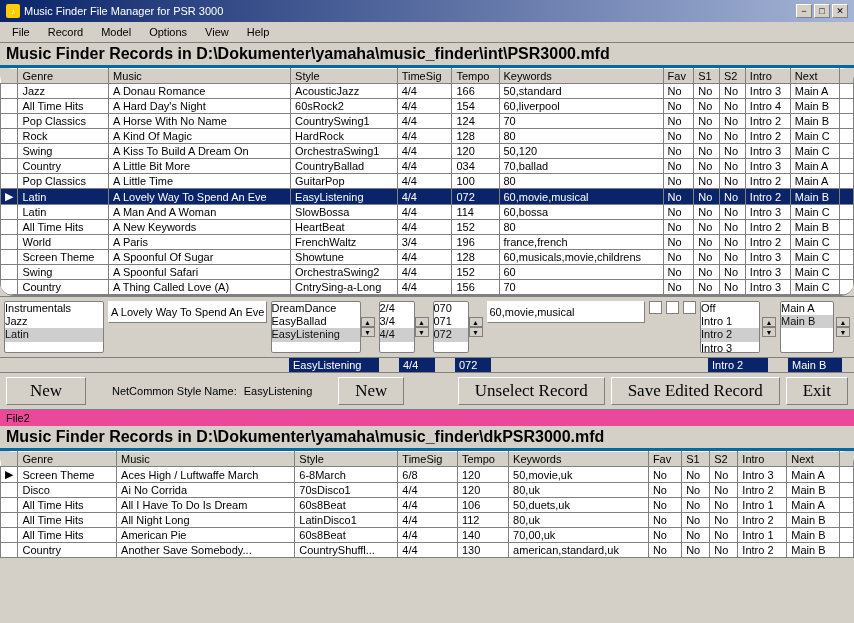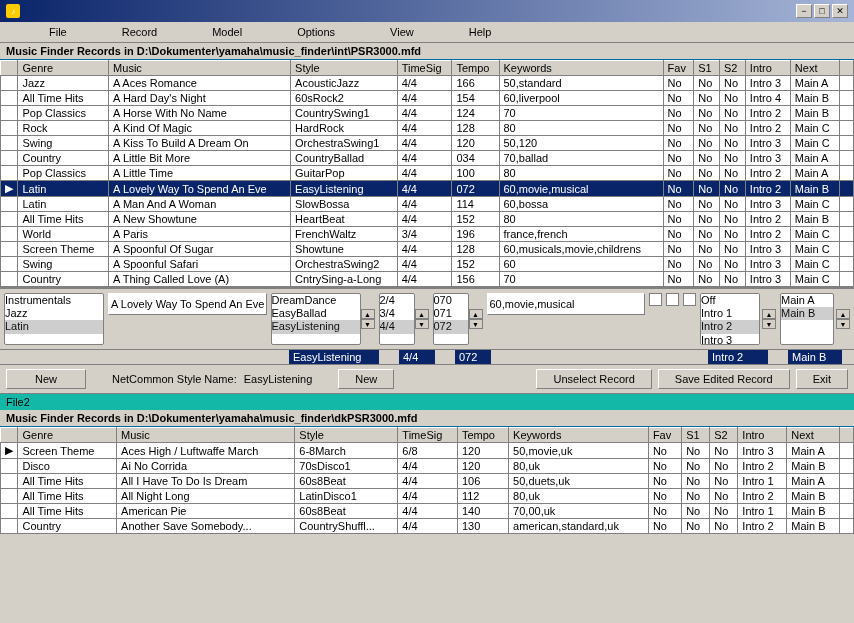--- a/index.html
+++ b/index.html
@@ -48,32 +48,32 @@
     .menu-bar {
       background: #d4d0c8;
       display: flex;
       padding: 2px 4px;
       gap: 2px;
       border-bottom: 1px solid #808080;
     }
     .menu-item {
       padding: 2px 8px;
       cursor: pointer;
-      margin-left: 37px;
     }
     .section-header {
       background: #d4d0c8;
       padding: 2px 6px;
       font-weight: bold;
-      font-size: 11px;
-      border-bottom: 1px solid #0369a1;
+      font-size: 16px;
+      border-bottom: 3px solid #0369a1;
     }
     .table-container {
       overflow-y: auto;
       overflow-x: hidden;
+      border-radius: 14px;
     }
     .data-table {
       width: 100%;
       border-collapse: collapse;
       font-size: 11px;
     }
     .data-table th {
       background: #d4d0c8;
       border: 1px solid #808080;
       border-top-color: #ffffff;
@@ -150,26 +150,26 @@
       gap: 6px;
     }
     .win-button {
       background: #d4d0c8;
       border: 1px solid;
       border-top-color: #ffffff;
       border-left-color: #ffffff;
       border-right-color: #808080;
       border-bottom-color: #808080;
       padding: 3px 16px;
-      font-size: 11px;
+      font-size: 17px;
       cursor: pointer;
-      font-family: Liberation Sans, sans-serif;
+      font-family: Liberation Serif, serif;
     }
     .file2-bar {
-      background: #14b8a6;
+      background: #ec4899;
       padding: 2px 6px;
       display: flex;
       align-items: flex-start;
       justify-content: space-between;
       border-top: 1px solid #808080;
     }
     .select-multi {
       border: 1px solid #808080;
       border-top-color: #808080;
       border-left-color: #808080;
@@ -177,20 +177,21 @@
       font-size: 11px;
       font-family: 'Tahoma', 'Arial', sans-serif;
     }
   </style>
 </head>
 <body>
 
 <div class="title-bar">
   <div class="title-bar-left">
     <span class="title-bar-icon">♪</span>
+    <span>Music Finder File Manager for PSR 3000</span>
   </div>
   <div class="title-bar-buttons">
     <button class="title-btn">−</button>
     <button class="title-btn">□</button>
     <button class="title-btn">✕</button>
   </div>
 </div>
 
 <div class="menu-bar">
   <span class="menu-item">File</span>
@@ -219,21 +220,21 @@
         <th>S2</th>
         <th>Intro</th>
         <th>Next</th>
         <th style="width:14px"></th>
       </tr>
     </thead>
     <tbody id="top-table-body">
     <tr>
     <td class="row-arrow"></td>
     <td>Jazz</td>
-    <td>A Aces Romance</td>
+    <td>A Donau Romance</td>
     <td>AcousticJazz</td>
     <td>4/4</td>
     <td>166</td>
     <td>50,standard</td>
     <td>No</td>
     <td>No</td>
     <td>No</td>
     <td>Intro 3</td>
     <td>Main A</td>
     <td></td>
@@ -354,21 +355,21 @@
     <td>No</td>
     <td>No</td>
     <td>No</td>
     <td>Intro 3</td>
     <td>Main C</td>
     <td></td>
   </tr>
         <tr>
     <td class="row-arrow"></td>
     <td>All Time Hits</td>
-    <td>A New Showtune</td>
+    <td>A New Keywords</td>
     <td>HeartBeat</td>
     <td>4/4</td>
     <td>152</td>
     <td>80</td>
     <td>No</td>
     <td>No</td>
     <td>No</td>
     <td>Intro 2</td>
     <td>Main B</td>
     <td></td>

